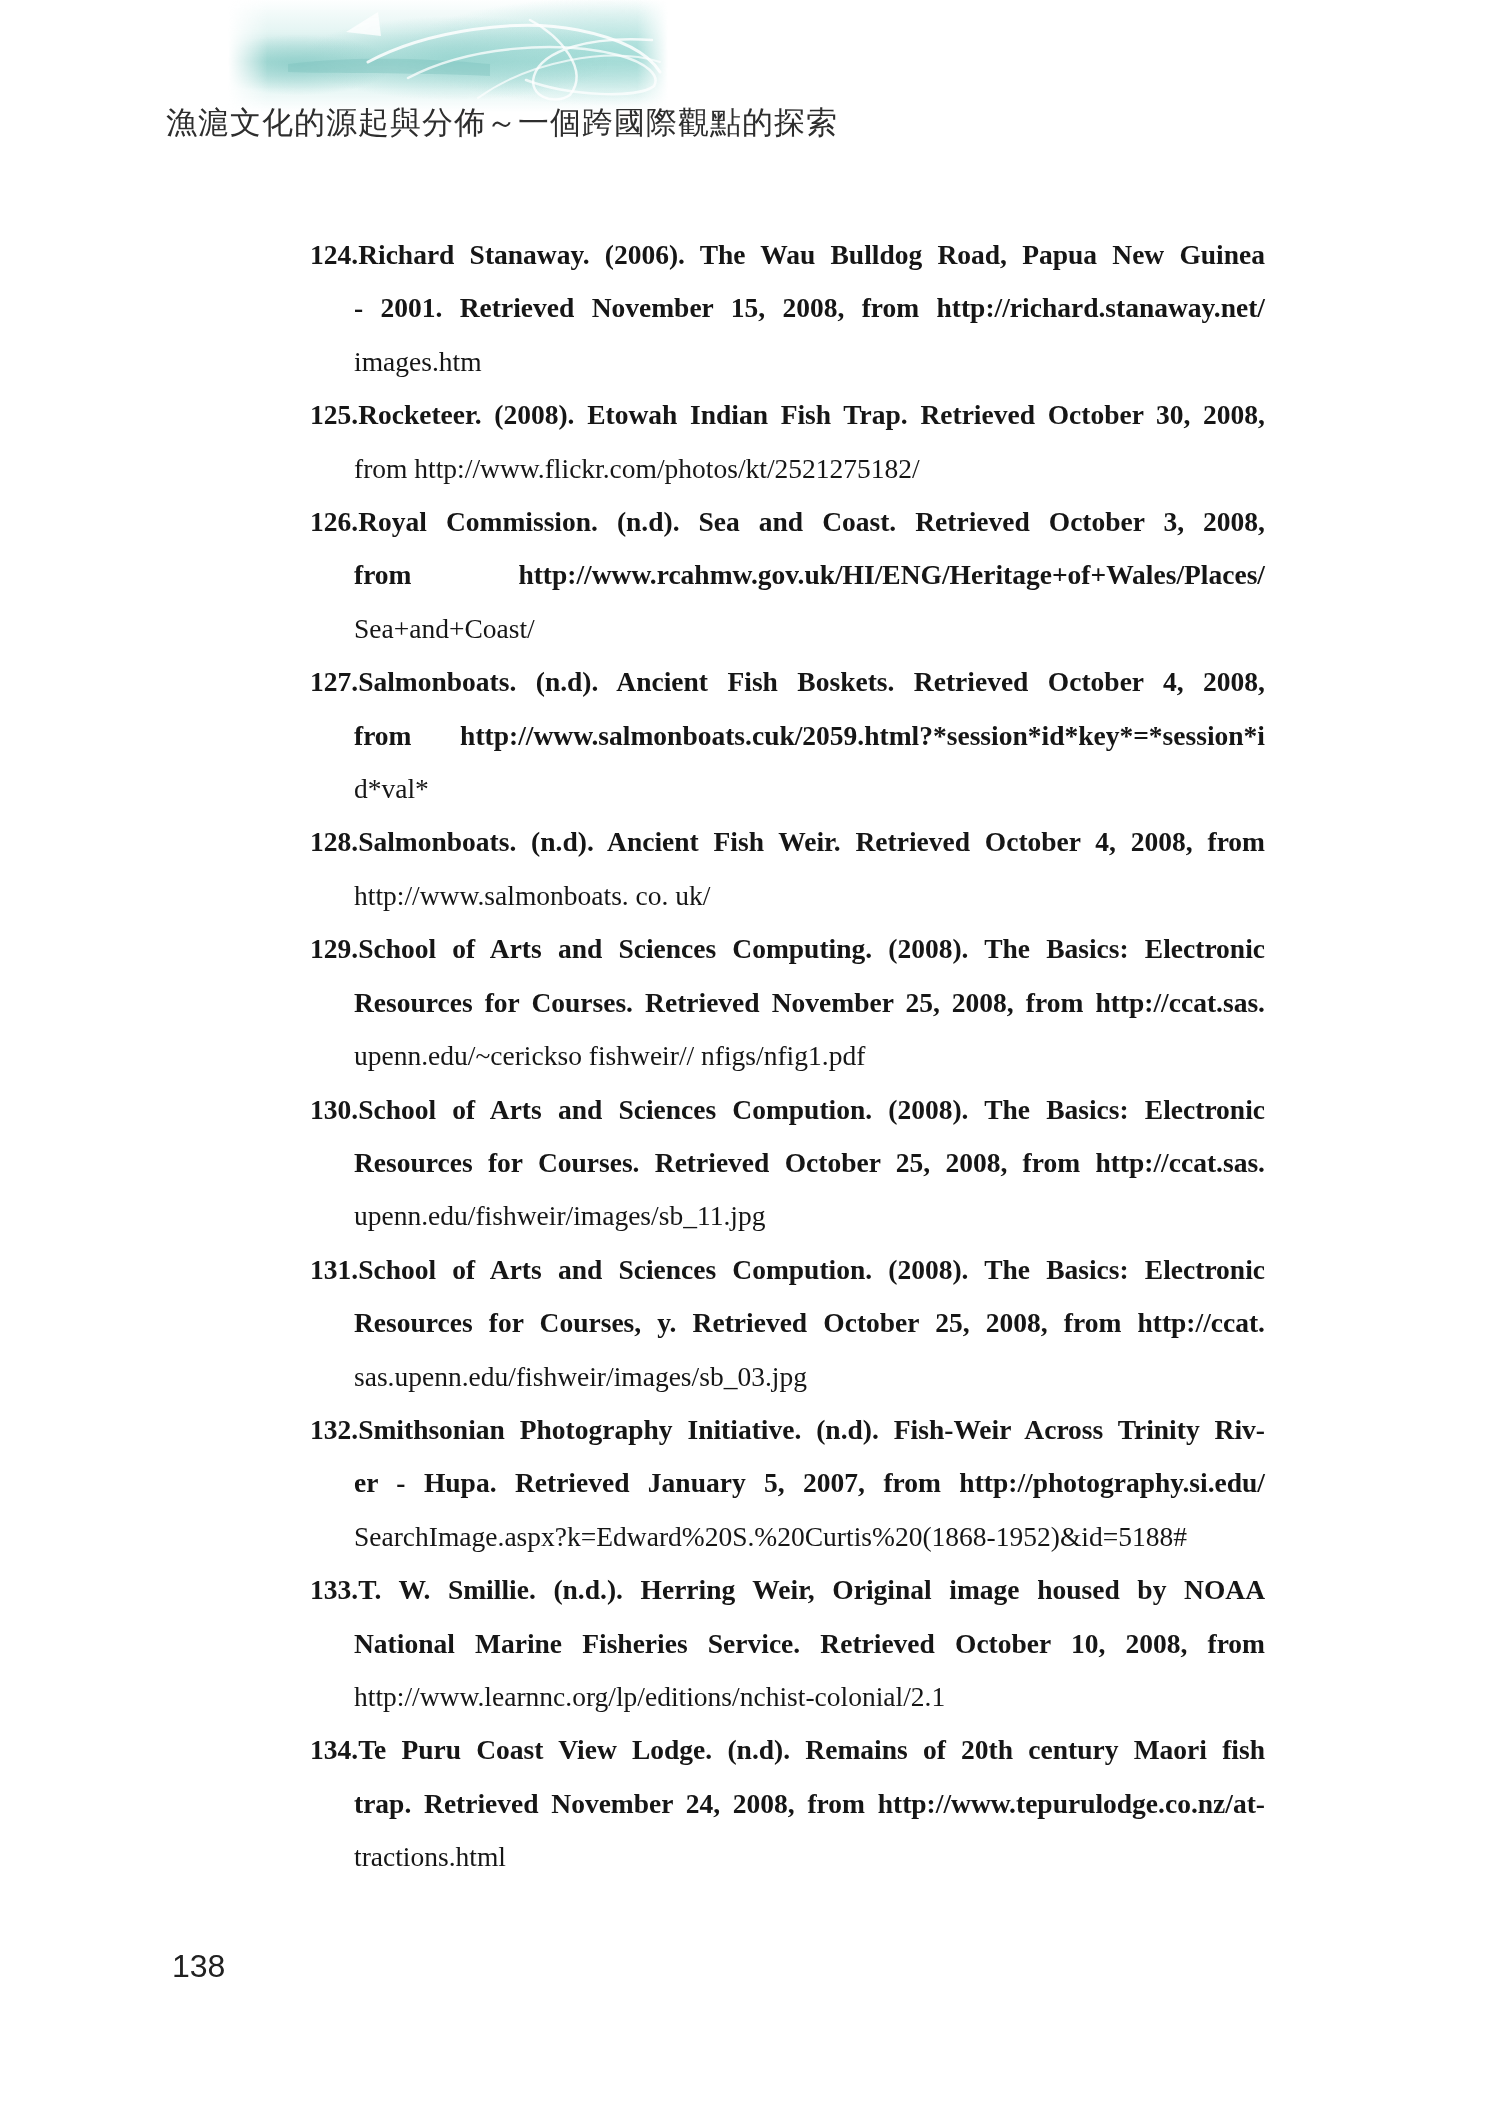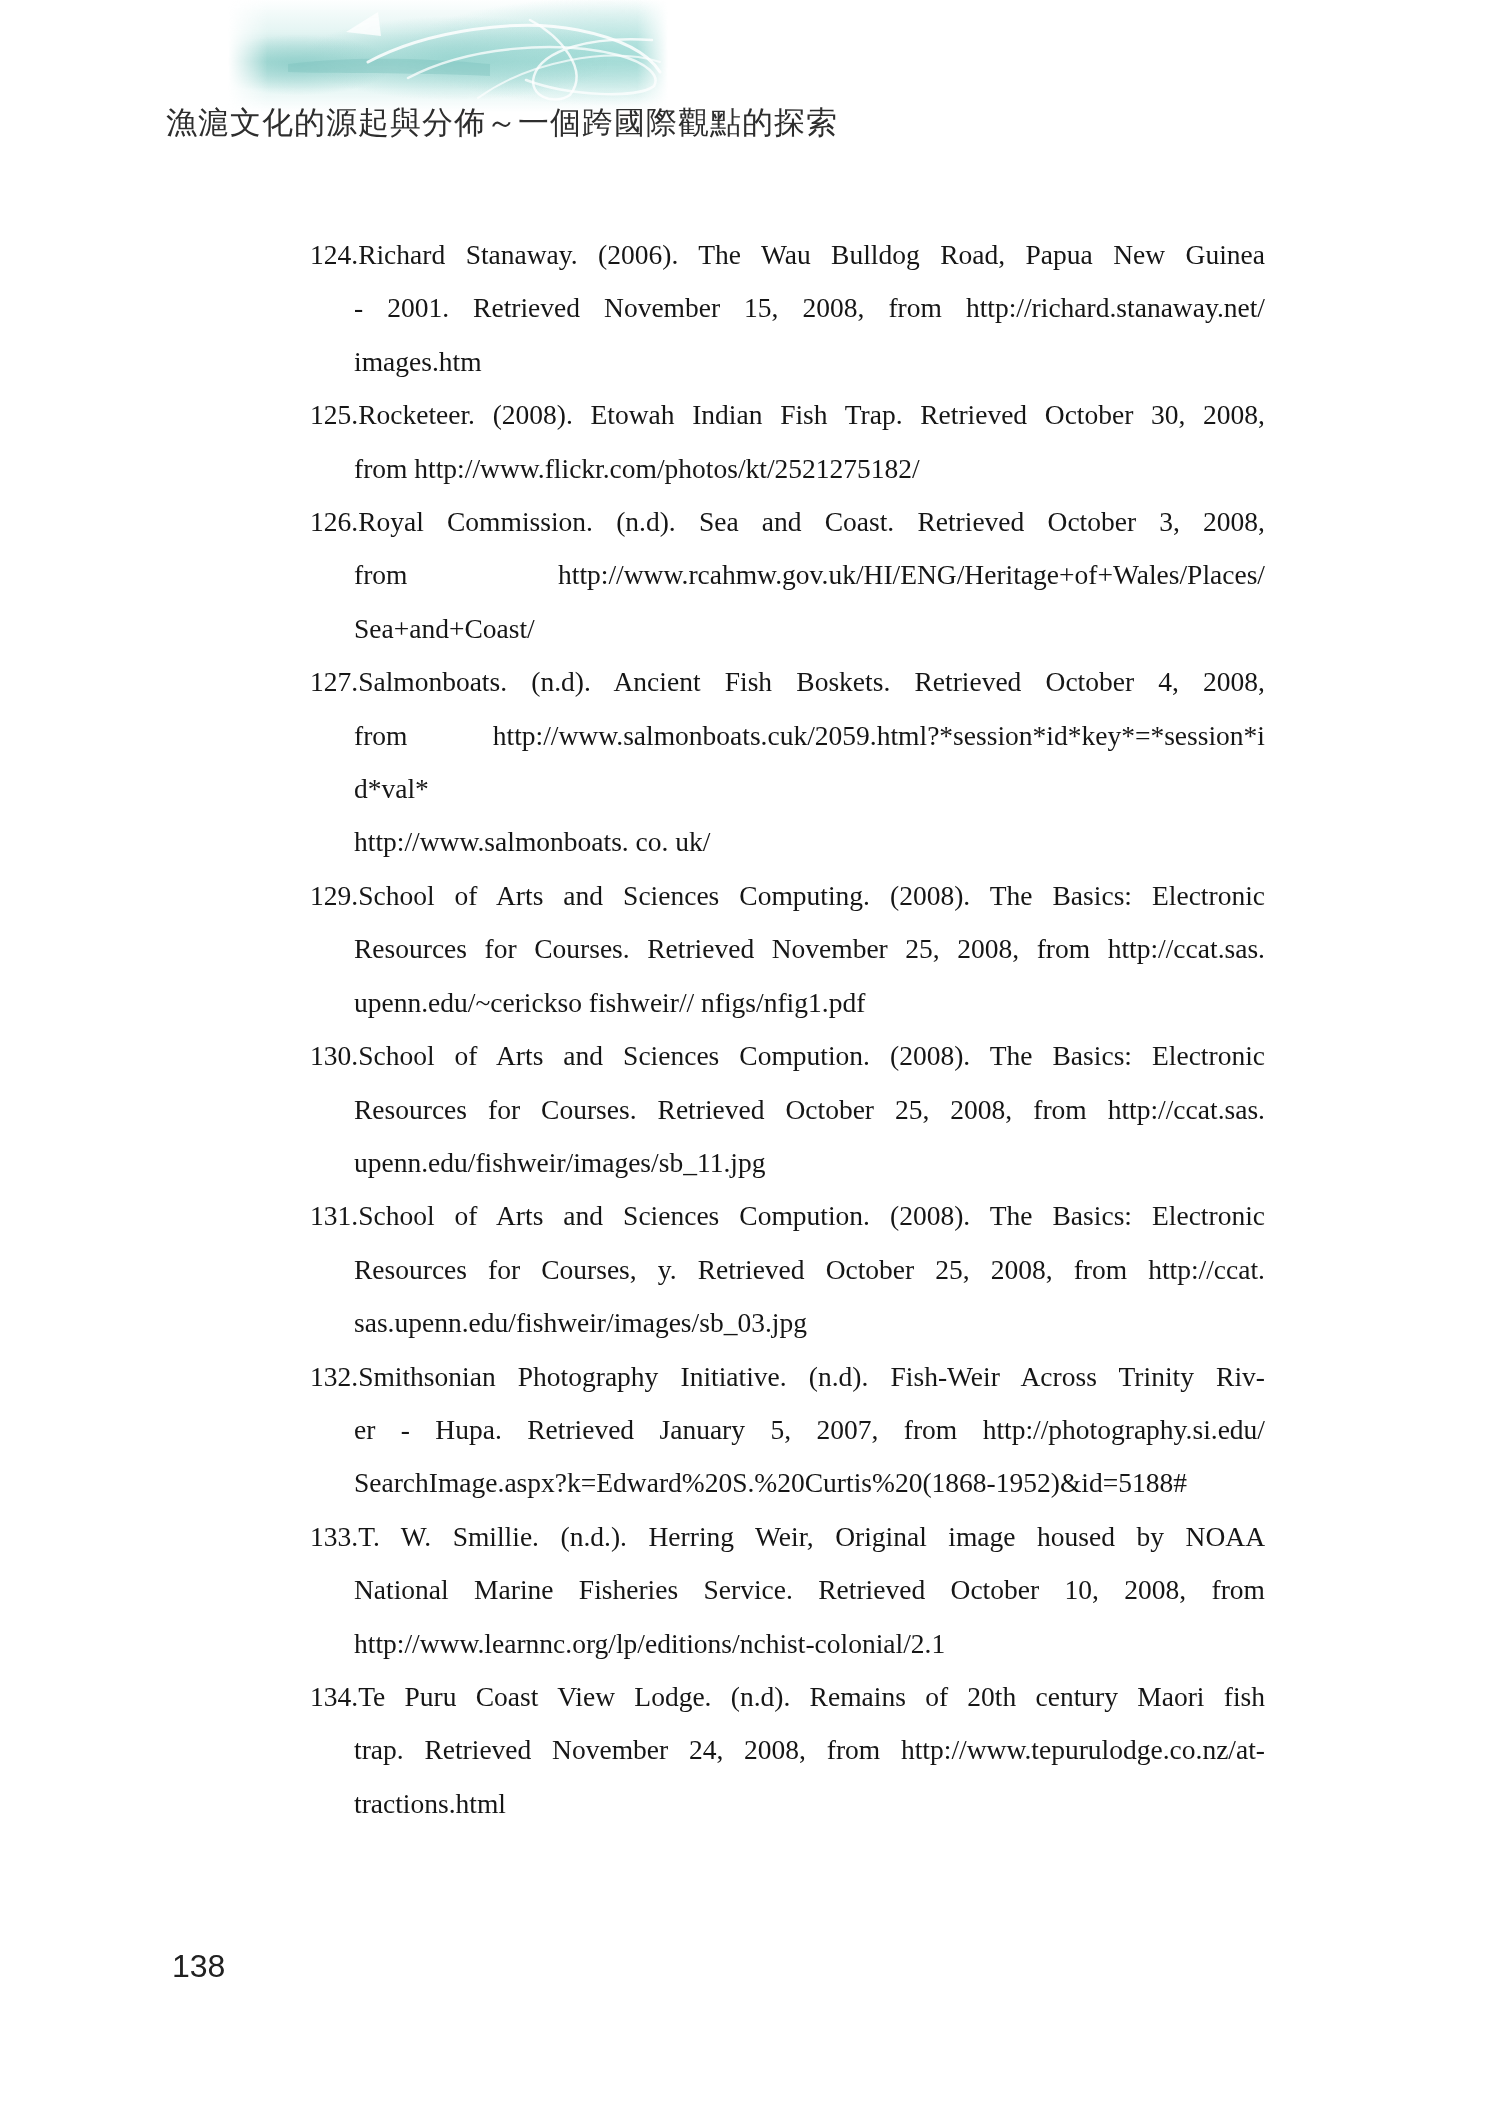--- a/index.html
+++ b/index.html
@@ -46,21 +46,21 @@
     position: absolute;
     left: 310px; top: 228px;
     width: 955px;
     font-size: 27.5px;
     line-height: 53.4px;
     color: #161616;
   }
   .ref { padding-left: 44px; }
   .ref .line { min-height: 53.4px; }
   .ref .line.first { margin-left: -44px; }
-  .ref .line.j { text-align: justify; text-align-last: justify; }
+  .ref .line.j { text-align: justify; text-align-last: justify; font-weight: bold; }
 
   
   .page-number {
     position: absolute;
     left: 172px; top: 1948px;
     font-family: "Liberation Sans", "DejaVu Sans", sans-serif;
     font-size: 32px;
     color: #212121;
   }
 </style>
@@ -96,20 +96,21 @@
         <div class="line first j">126.Royal Commission. (n.d). Sea and Coast. Retrieved October 3, 2008,</div>
         <div class="line j">from http://www.rcahmw.gov.uk/HI/ENG/Heritage+of+Wales/Places/</div>
         <div class="line">Sea+and+Coast/</div>
       </div>
       <div class="ref">
         <div class="line first j">127.Salmonboats. (n.d). Ancient Fish Boskets. Retrieved October 4, 2008,</div>
         <div class="line j">from http://www.salmonboats.cuk/2059.html?*session*id*key*=*session*i</div>
         <div class="line">d*val*</div>
       </div>
       <div class="ref">
+        <div class="line first j">128.Salmonboats. (n.d). Ancient Fish Weir. Retrieved October 4, 2008, from</div>
         <div class="line">http://www.salmonboats. co. uk/</div>
       </div>
       <div class="ref">
         <div class="line first j">129.School of Arts and Sciences Computing. (2008). The Basics: Electronic</div>
         <div class="line j">Resources for Courses. Retrieved November 25, 2008, from http://ccat.sas.</div>
         <div class="line">upenn.edu/~cerickso fishweir// nfigs/nfig1.pdf</div>
       </div>
       <div class="ref">
         <div class="line first j">130.School of Arts and Sciences Compution. (2008). The Basics: Electronic</div>
         <div class="line j">Resources for Courses. Retrieved October 25, 2008, from http://ccat.sas.</div>

